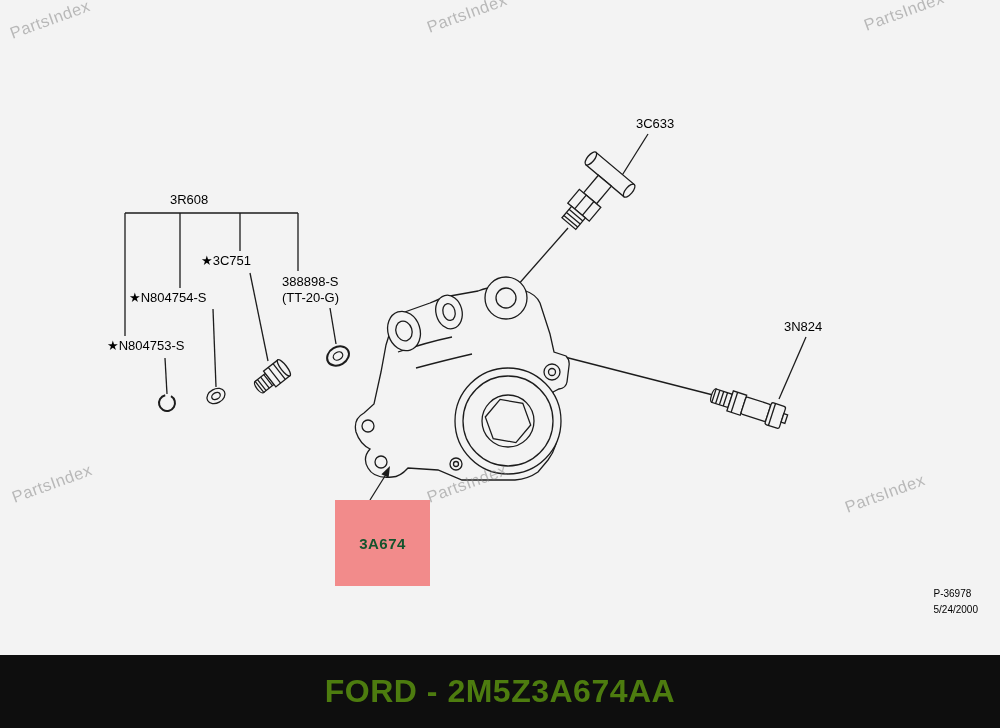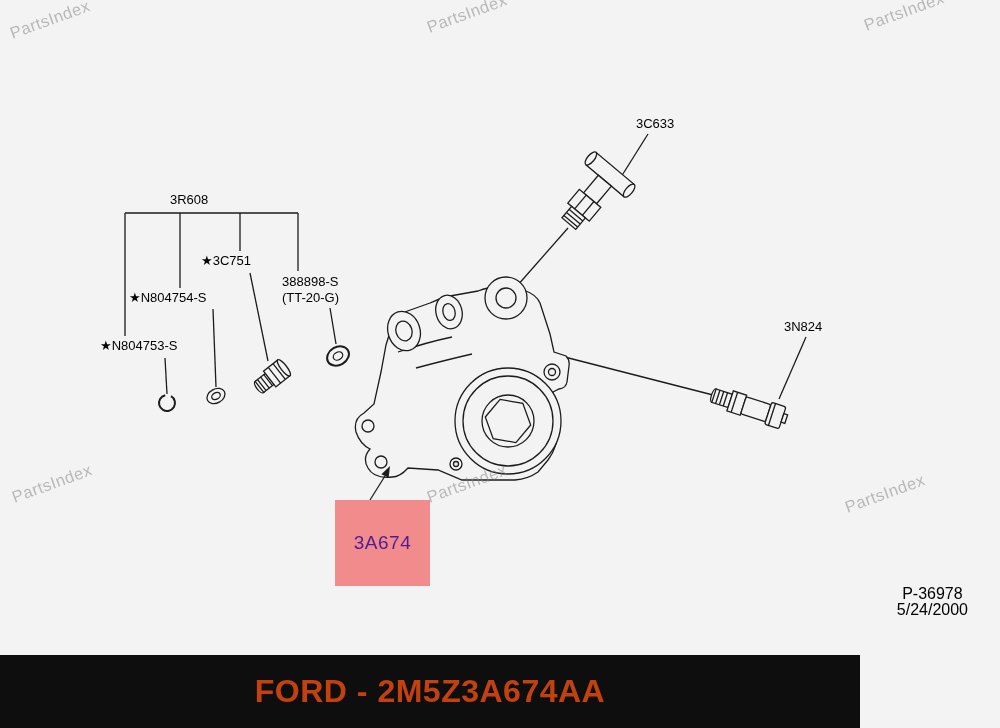--- a/index.html
+++ b/index.html
@@ -7,27 +7,27 @@
   .stage{position:relative;width:1000px;height:728px;background:#f3f3f3;overflow:hidden;
          font-family:"Liberation Sans",sans-serif;color:#000}
   .drawing{position:absolute;left:0;top:0}
   .pn{fill:none;stroke:#1c1c1c;stroke-width:1.3}
   .pf{fill:#f3f3f3;stroke:#1c1c1c;stroke-width:1.3}
   .ring{fill:none;stroke:#1c1c1c;stroke-width:2}
   .watermark{position:absolute;color:#7f7f7f;opacity:.5;font-size:16.5px;letter-spacing:.5px;
              transform:rotate(-20deg);transform-origin:center;white-space:nowrap}
   .part-label{position:absolute;font-size:13px;color:#000;white-space:nowrap;cursor:pointer}
   .label-2line{text-align:left;line-height:16px;width:76px}
-  .ref-block{position:absolute;right:32px;top:586px;text-align:center;font-size:16px;line-height:16px}
+  .ref-block{position:absolute;right:22px;top:586px;text-align:left;font-size:10px;line-height:16px}
   .highlight-box{position:absolute;left:335px;top:500px;width:95px;height:86px;background:#f28b8b;
                  display:flex;align-items:center;justify-content:center;cursor:pointer}
-  .highlight-box span{font-size:19px;font-weight:normal;color:#4c1d95;letter-spacing:.5px}
-  .footer{position:absolute;left:0;bottom:0;width:860px;height:73px;background:#0e0e0e;
+  .highlight-box span{font-size:15px;font-weight:bold;color:#14532d;letter-spacing:.5px}
+  .footer{position:absolute;left:0;bottom:0;width:1000px;height:73px;background:#0e0e0e;
           display:flex;align-items:center;justify-content:center;gap:54px;
-          color:#c2410c;font-size:32px;font-weight:bold;letter-spacing:.5px}
+          color:#4d7c0f;font-size:32px;font-weight:bold;letter-spacing:.5px}
 </style>
 </head>
 <body>
 
 <div class="stage">
 
   <svg class="drawing" width="1000" height="655" viewBox="0 0 1000 655">
 
     <g>
       <path class="pn" d="M125 213 H298 M125 213 V336 M180 213 V288 M240 213 V251 M298 213 V271"></path>
@@ -124,21 +124,21 @@
   <div class="watermark" style="left:8px;top:10px">PartsIndex</div>
   <div class="watermark" style="left:425px;top:4px">PartsIndex</div>
   <div class="watermark" style="left:862px;top:2px">PartsIndex</div>
   <div class="watermark" style="left:10px;top:474px">PartsIndex</div>
   <div class="watermark" style="left:425px;top:474px">PartsIndex</div>
   <div class="watermark" style="left:843px;top:484px">PartsIndex</div>
 
   <div class="part-label" style="left:170px;top:192px">3R608</div>
   <div class="part-label" style="left:201px;top:253px">★3C751</div>
   <div class="part-label" style="left:129px;top:290px">★N804754-S</div>
-  <div class="part-label" style="left:100px;top:338px">★N804753-S</div>
+  <div class="part-label" style="left:107px;top:338px">★N804753-S</div>
   <div class="part-label label-2line" style="left:282px;top:274px">
     <span>388898-S</span><br>
     <span>(TT-20-G)</span>
   </div>
   <div class="part-label" style="left:636px;top:116px">3C633</div>
   <div class="part-label" style="left:784px;top:319px">3N824</div>
 
   <div class="highlight-box">
     <span>3A674</span>
   </div>

